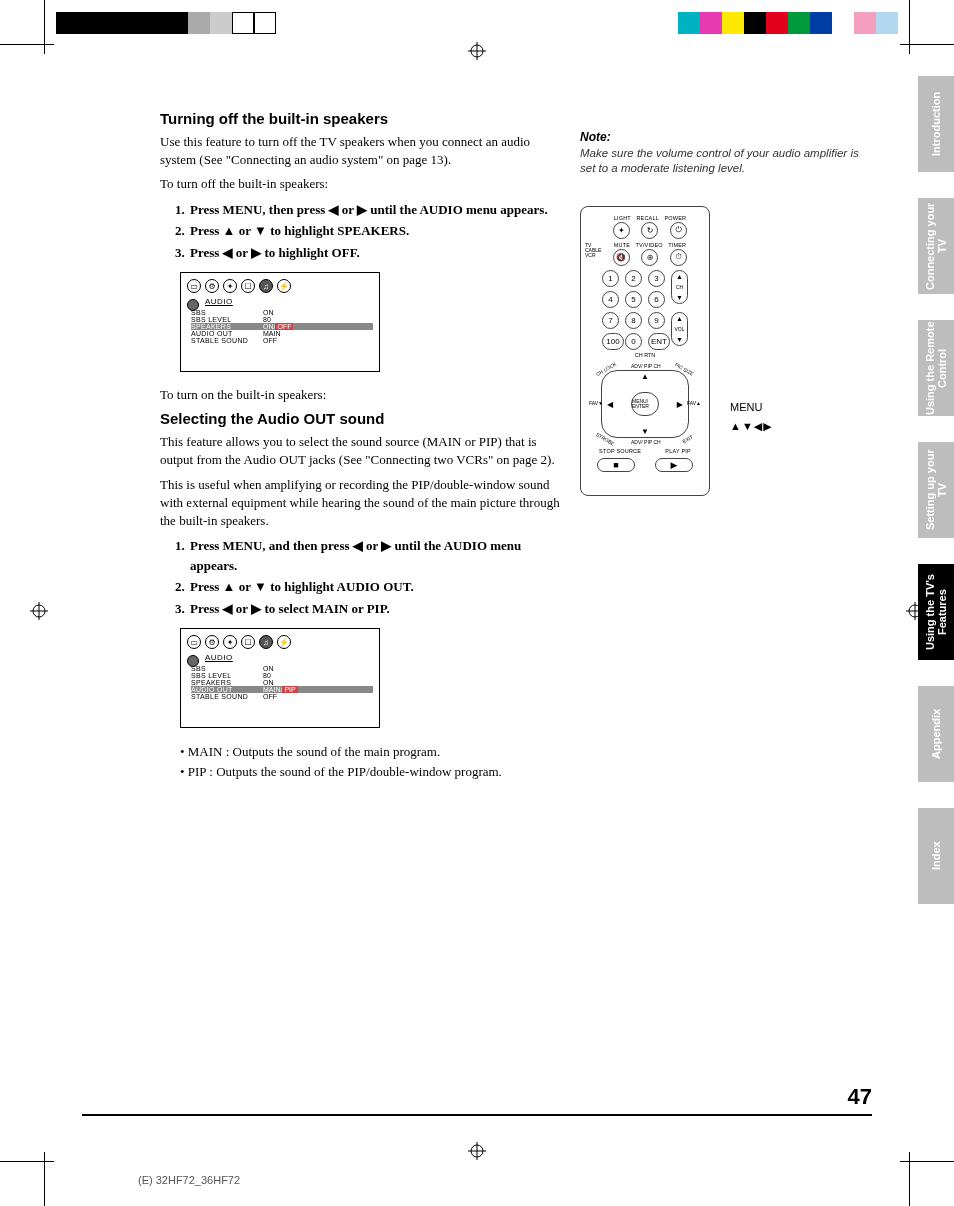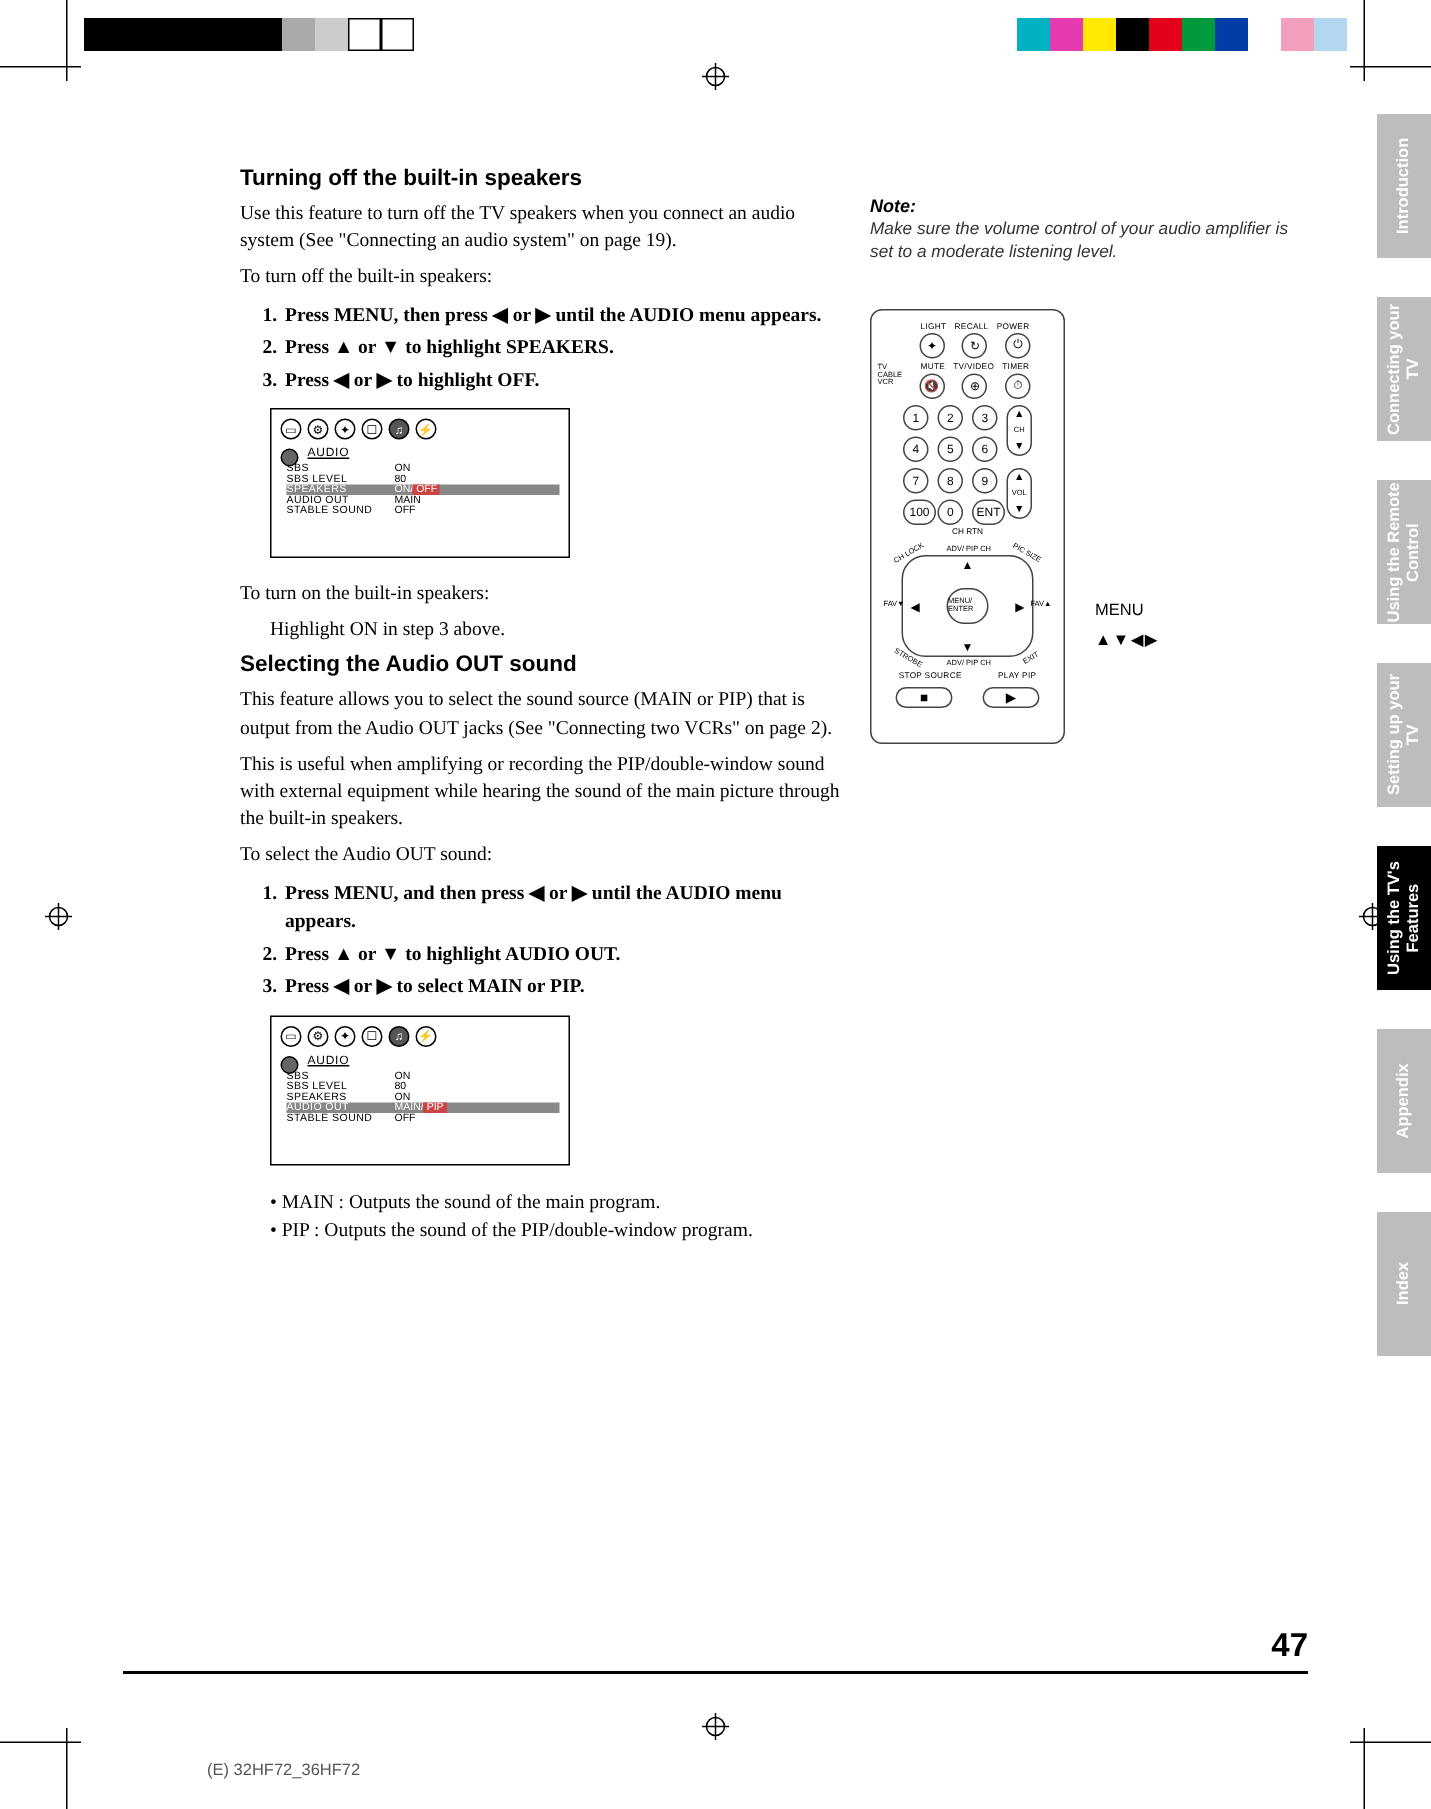--- a/index.html
+++ b/index.html
@@ -164,21 +164,21 @@
       <circle cx="9" cy="9" r="6" fill="none" stroke="#000"></circle>
       <line x1="0" y1="9" x2="18" y2="9" stroke="#000"></line>
       <line x1="9" y1="0" x2="9" y2="18" stroke="#000"></line>
     </svg>
 </div>
 
 <div class="page">
 
   <div class="left-col">
     <h3>Turning off the built-in speakers</h3>
-    <p>Use this feature to turn off the TV speakers when you connect an audio system (See "Connecting an audio system" on page 19).</p>
+    <p>Use this feature to turn off the TV speakers when you connect an audio system (See "Connecting an audio system" on page 13).</p>
     <p>To turn off the built-in speakers:</p>
     <ol>
       <li>Press MENU, then press ◀ or ▶ until the AUDIO menu appears.</li>
       <li>Press ▲ or ▼ to highlight SPEAKERS.</li>
       <li>Press ◀ or ▶ to highlight OFF.</li>
     </ol>
 
     <div class="osd" id="osd1">
         <div class="osd-icons">
           <span>▭</span>
@@ -206,26 +206,24 @@
           <div class="k">AUDIO  OUT</div>
           <div class="v">MAIN</div>
         </div>
         <div class="osd-row">
           <div class="k">STABLE  SOUND</div>
           <div class="v">OFF</div>
         </div>
       </div>
 
     <p>To turn on the built-in speakers:</p>
-    <p class="indent">Highlight ON in step 3 above.</p>
 
     <h3>Selecting the Audio OUT sound</h3>
     <p>This feature allows you to select the sound source (MAIN or PIP) that is output from the Audio OUT jacks (See "Connecting two VCRs" on page 2).</p>
     <p>This is useful when amplifying or recording the PIP/double-window sound with external equipment while hearing the sound of the main picture through the built-in speakers.</p>
-    <p>To select the Audio OUT sound:</p>
     <ol>
       <li>Press MENU, and then press ◀ or ▶ until the AUDIO menu appears.</li>
       <li>Press ▲ or ▼ to highlight AUDIO OUT.</li>
       <li>Press ◀ or ▶ to select MAIN or PIP.</li>
     </ol>
 
     <div class="osd" id="osd2">
         <div class="osd-icons">
           <span>▭</span>
           <span>⚙</span>

